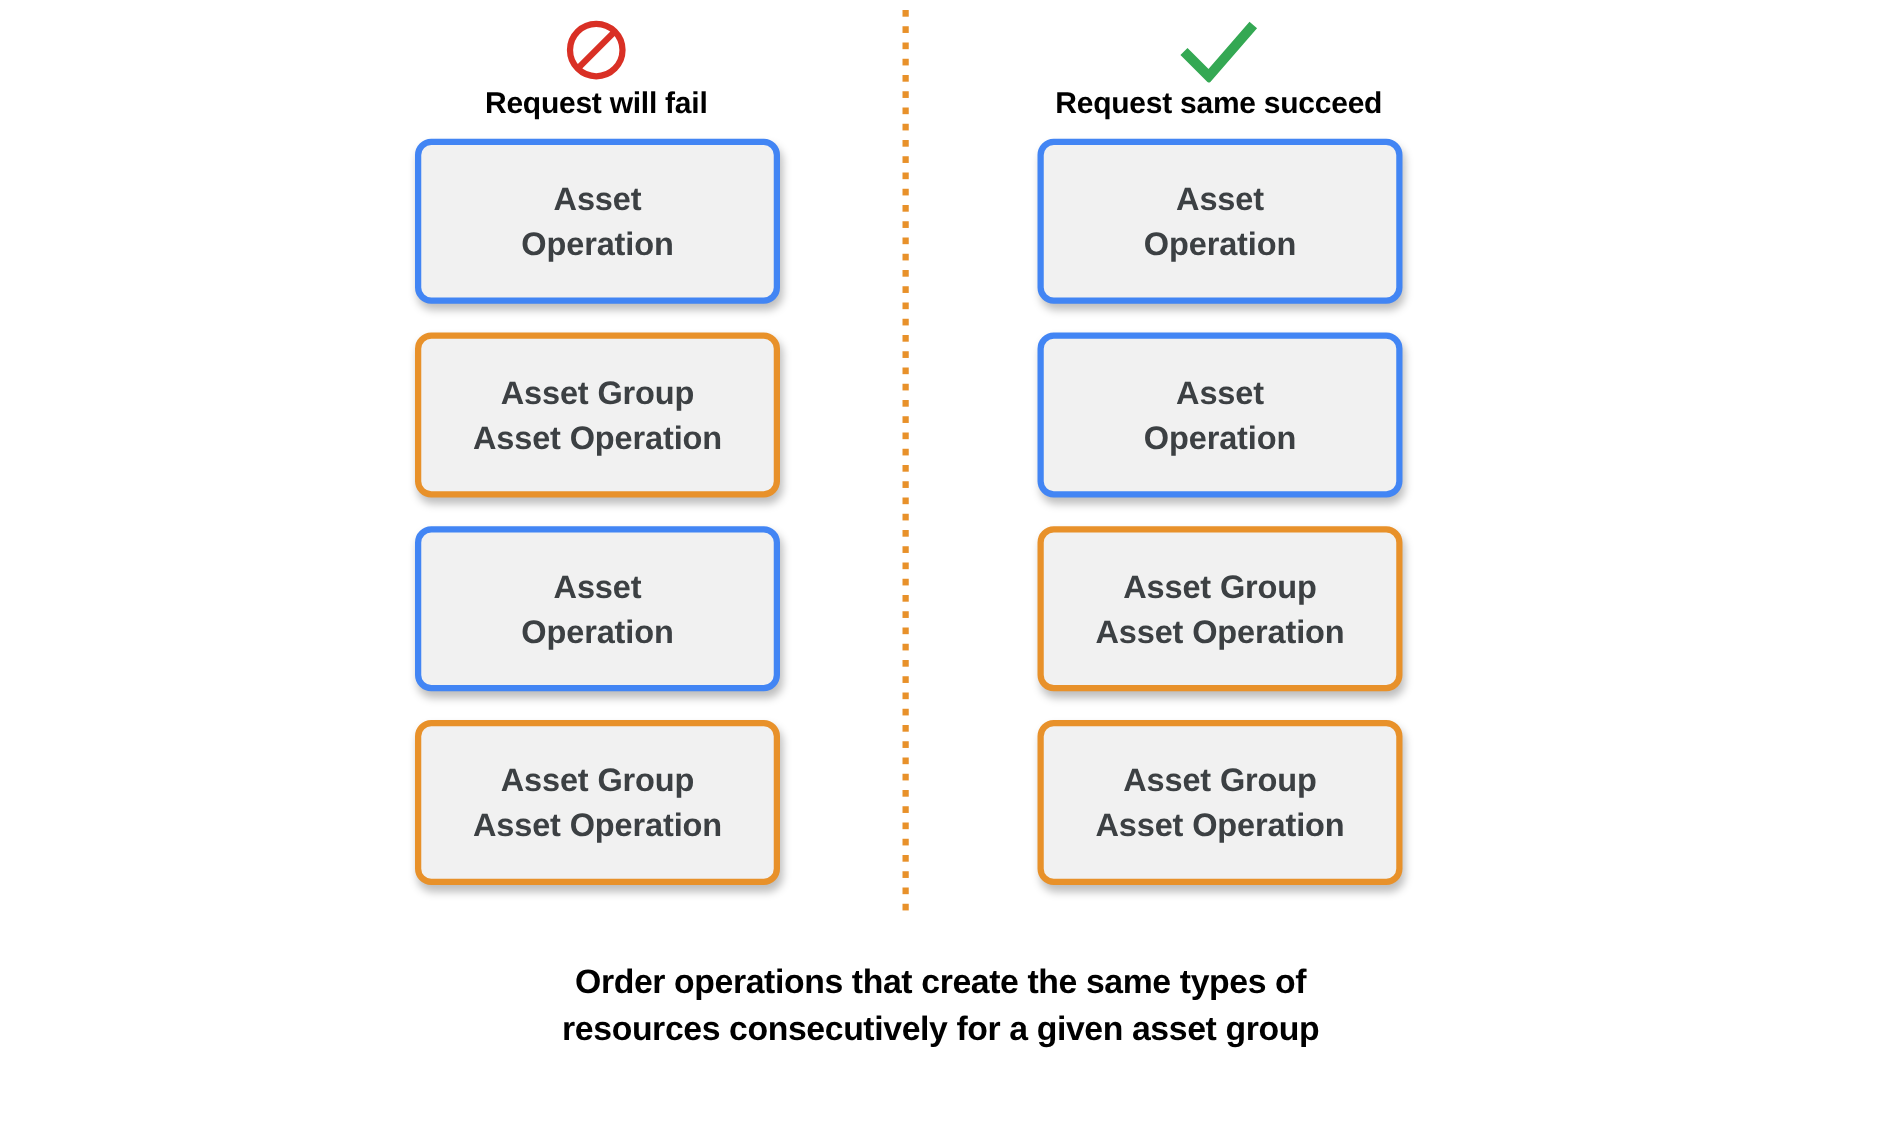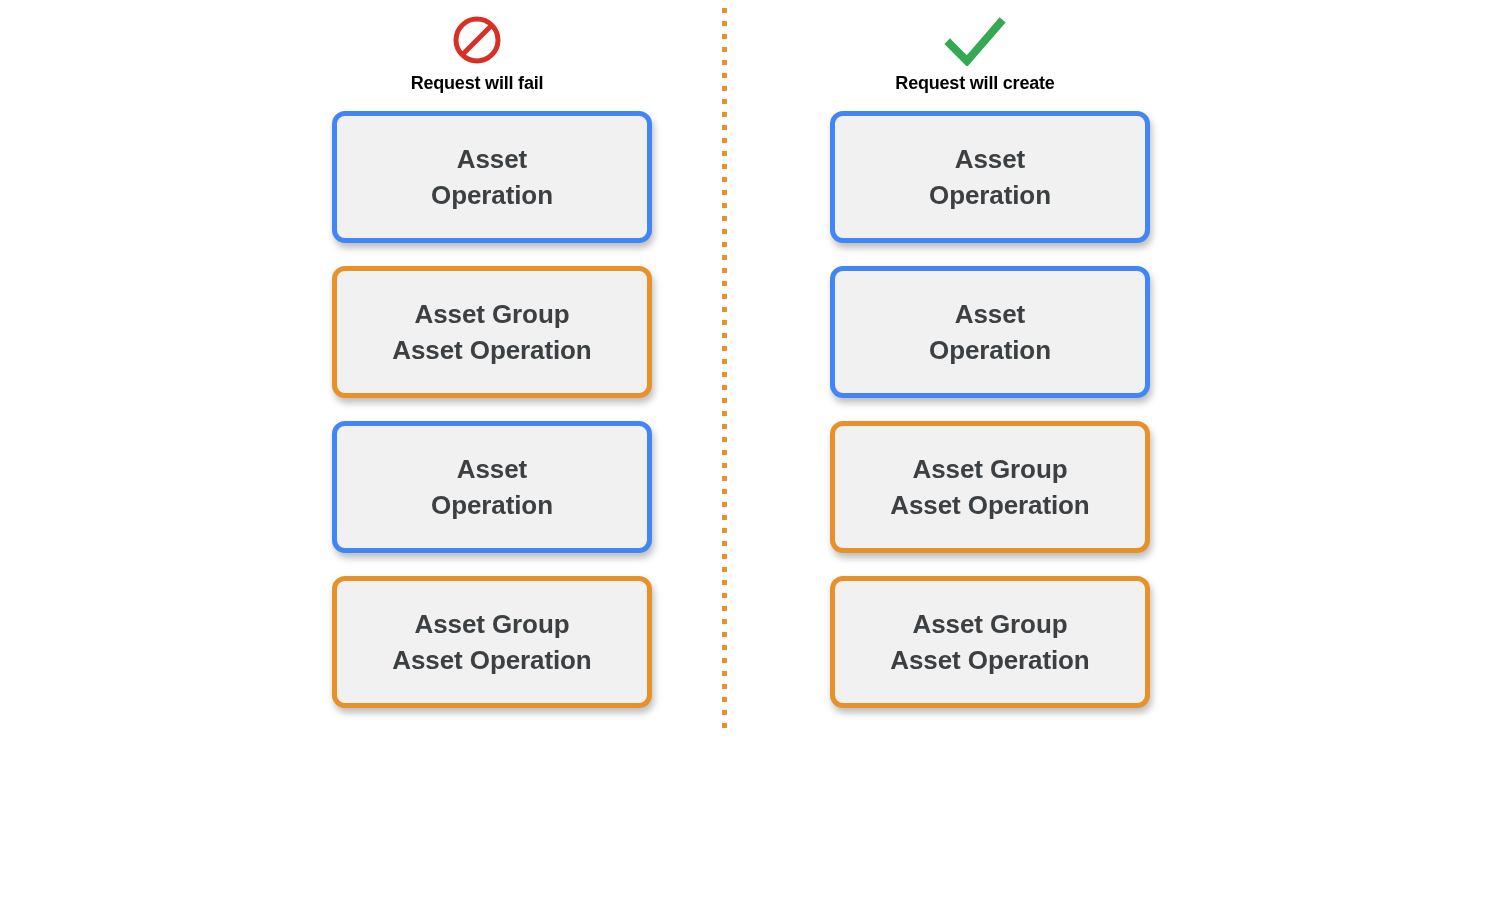--- a/index.html
+++ b/index.html
@@ -54,41 +54,41 @@
   .col-icon {
     display: block;
     margin: 0 auto;
     height: 50px;
     line-height: 0;
   }
   .col-icon svg { display: block; margin: 0 auto; }
 
   .col-title {
     display: block;
-    font-size: 18px;
+    font-size: 24px;
     font-weight: 700;
     color: #000000;
     letter-spacing: -0.2px;
     line-height: 30px;
     margin-top: 4px;
     white-space: nowrap;
   }
 
   
   .box-stack {
     position: absolute;
     top: 111px;
     left: 15px;
     width: 292px;
   }
 
   .node-box {
     position: relative;
     box-sizing: border-box;
-    width: 320px;
+    width: 292px;
     height: 132px;
     margin-bottom: 23px;
     border-radius: 13px;
     border: 5px solid #4285f4;
     background: #f1f1f1;
     box-shadow: 2px 5px 7px rgba(0,0,0,0.26);
     display: flex;
     align-items: center;
     justify-content: center;
   }
@@ -162,21 +162,21 @@
     </div>
   </div>
 
   <div class="column right">
     <div class="col-header">
       <span class="col-icon">
         <svg width="66" height="52" viewBox="0 0 66 52" aria-hidden="true">
           <polyline points="8,30 25,47 58,9" fill="none" stroke="#34a853" stroke-width="8" stroke-linecap="square" stroke-linejoin="miter"></polyline>
         </svg>
       </span>
-      <span class="col-title">Request will create</span>
+      <span class="col-title">Request same succeed</span>
     </div>
 
     <div class="box-stack">
       <div class="node-box blue">
         <span class="node-label">Asset
 Operation</span>
       </div>
       <div class="node-box blue">
         <span class="node-label">Asset
 Operation</span>
@@ -185,14 +185,18 @@
         <span class="node-label">Asset Group
 Asset Operation</span>
       </div>
       <div class="node-box orange">
         <span class="node-label">Asset Group
 Asset Operation</span>
       </div>
     </div>
   </div>
 
+  <div class="caption">
+    <span class="caption-line">Order operations that create the same types of</span>
+    <span class="caption-line">resources consecutively for a given asset group</span>
+  </div>
 
 </div>
 
 </body></html>

